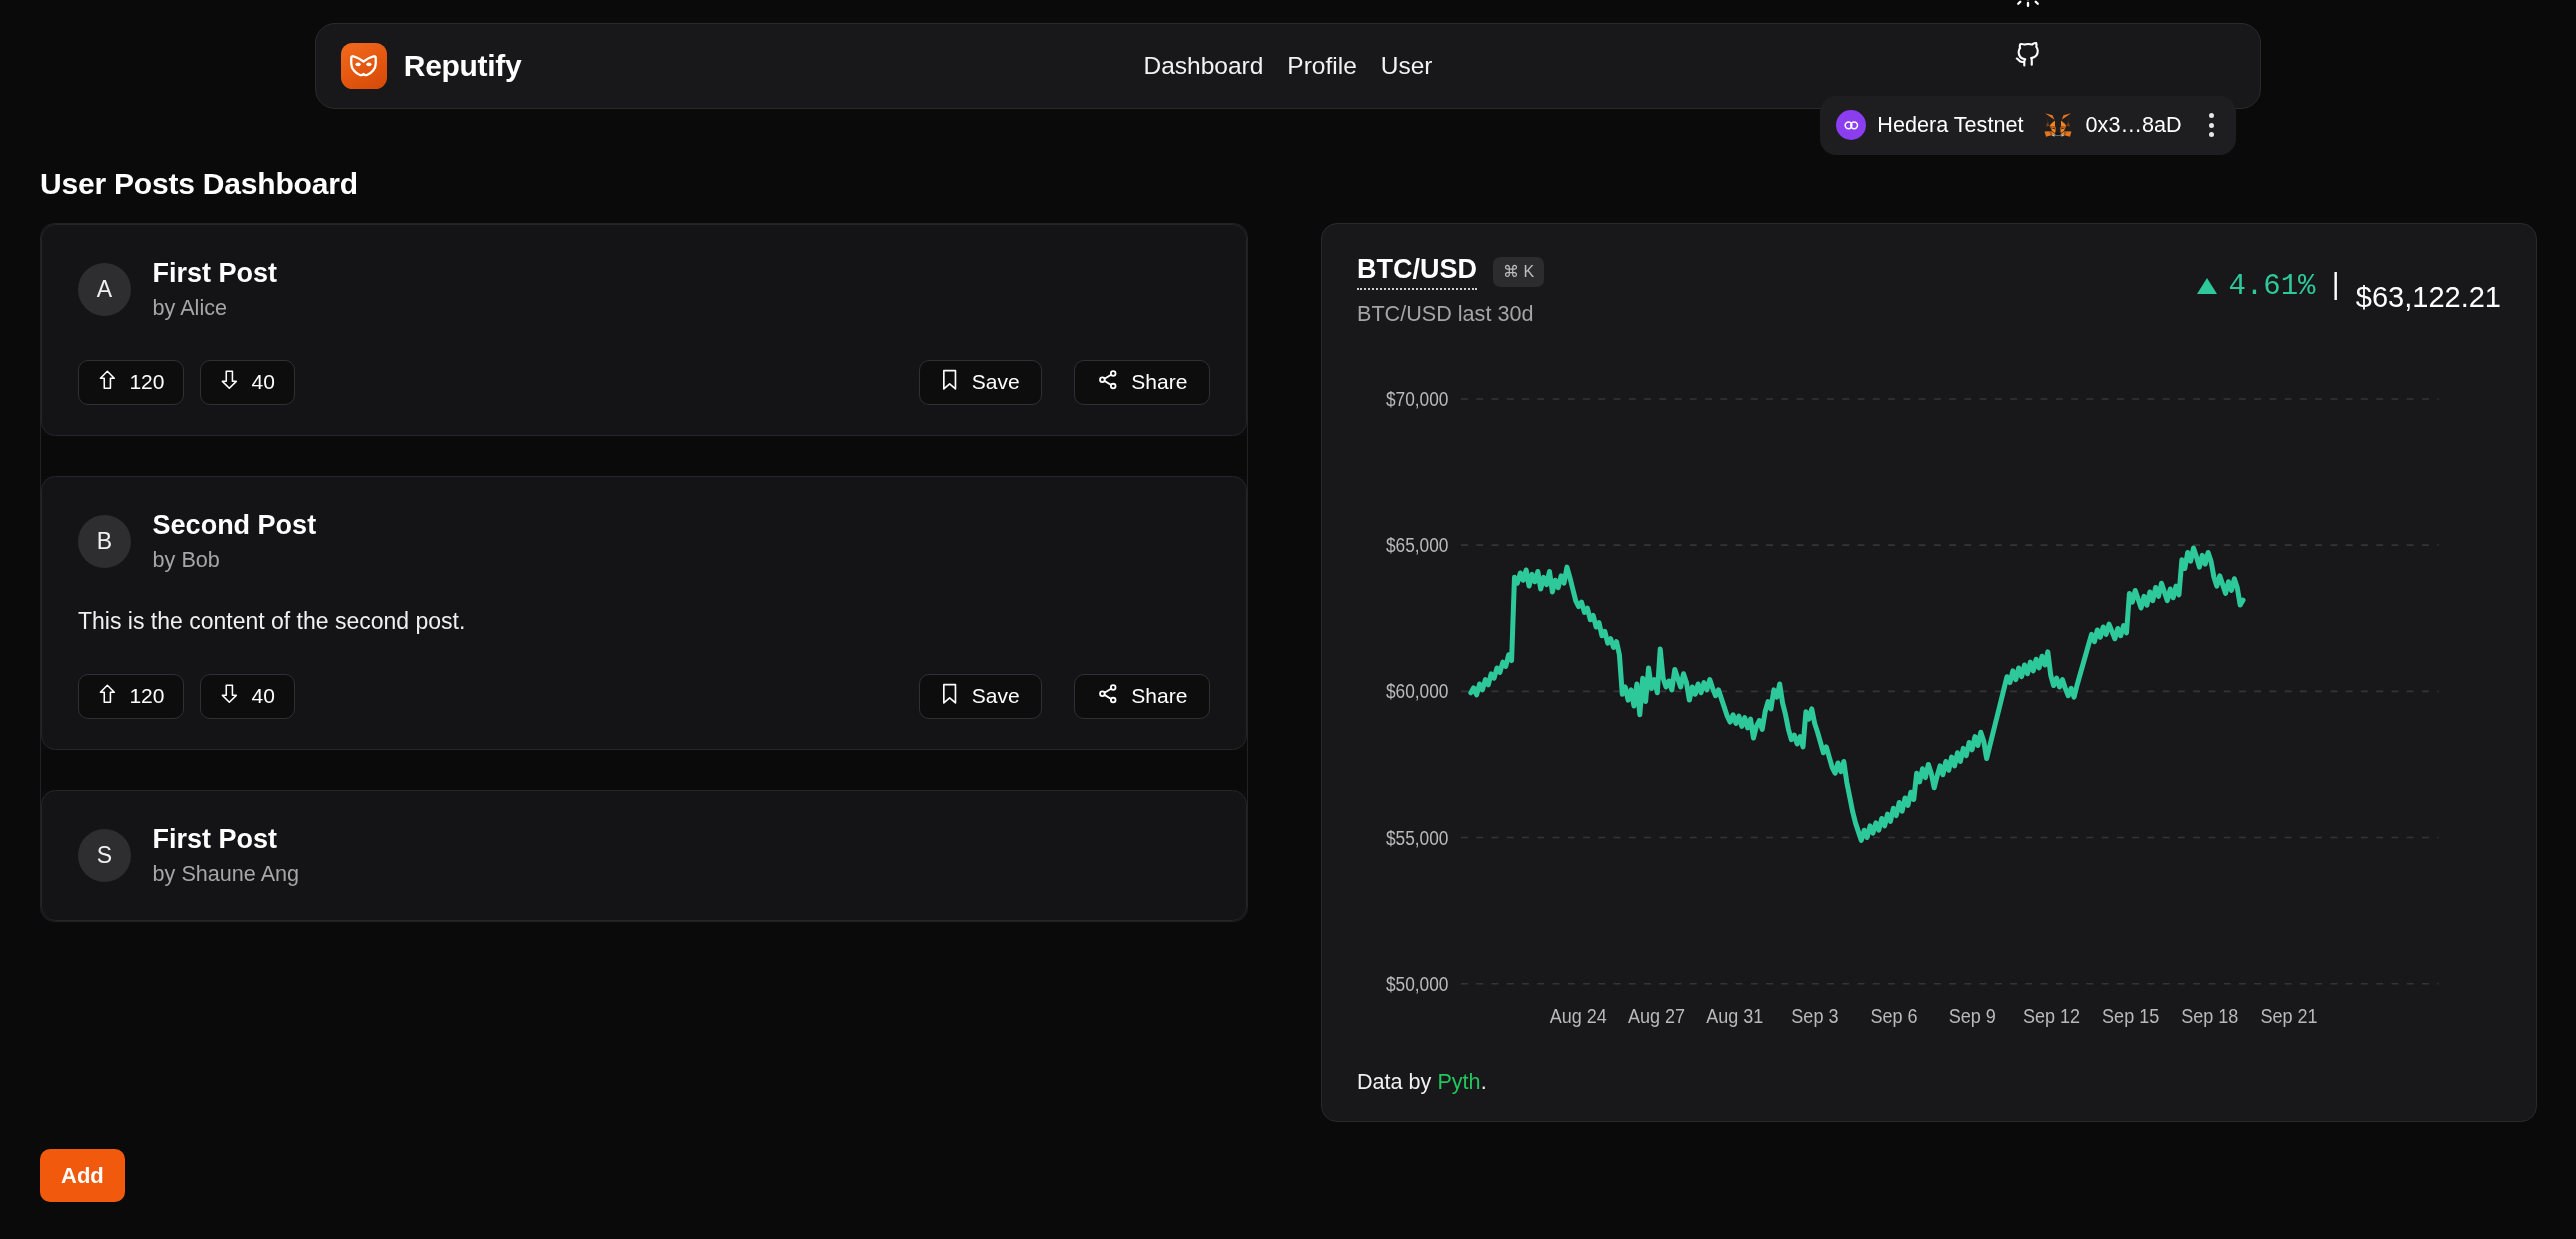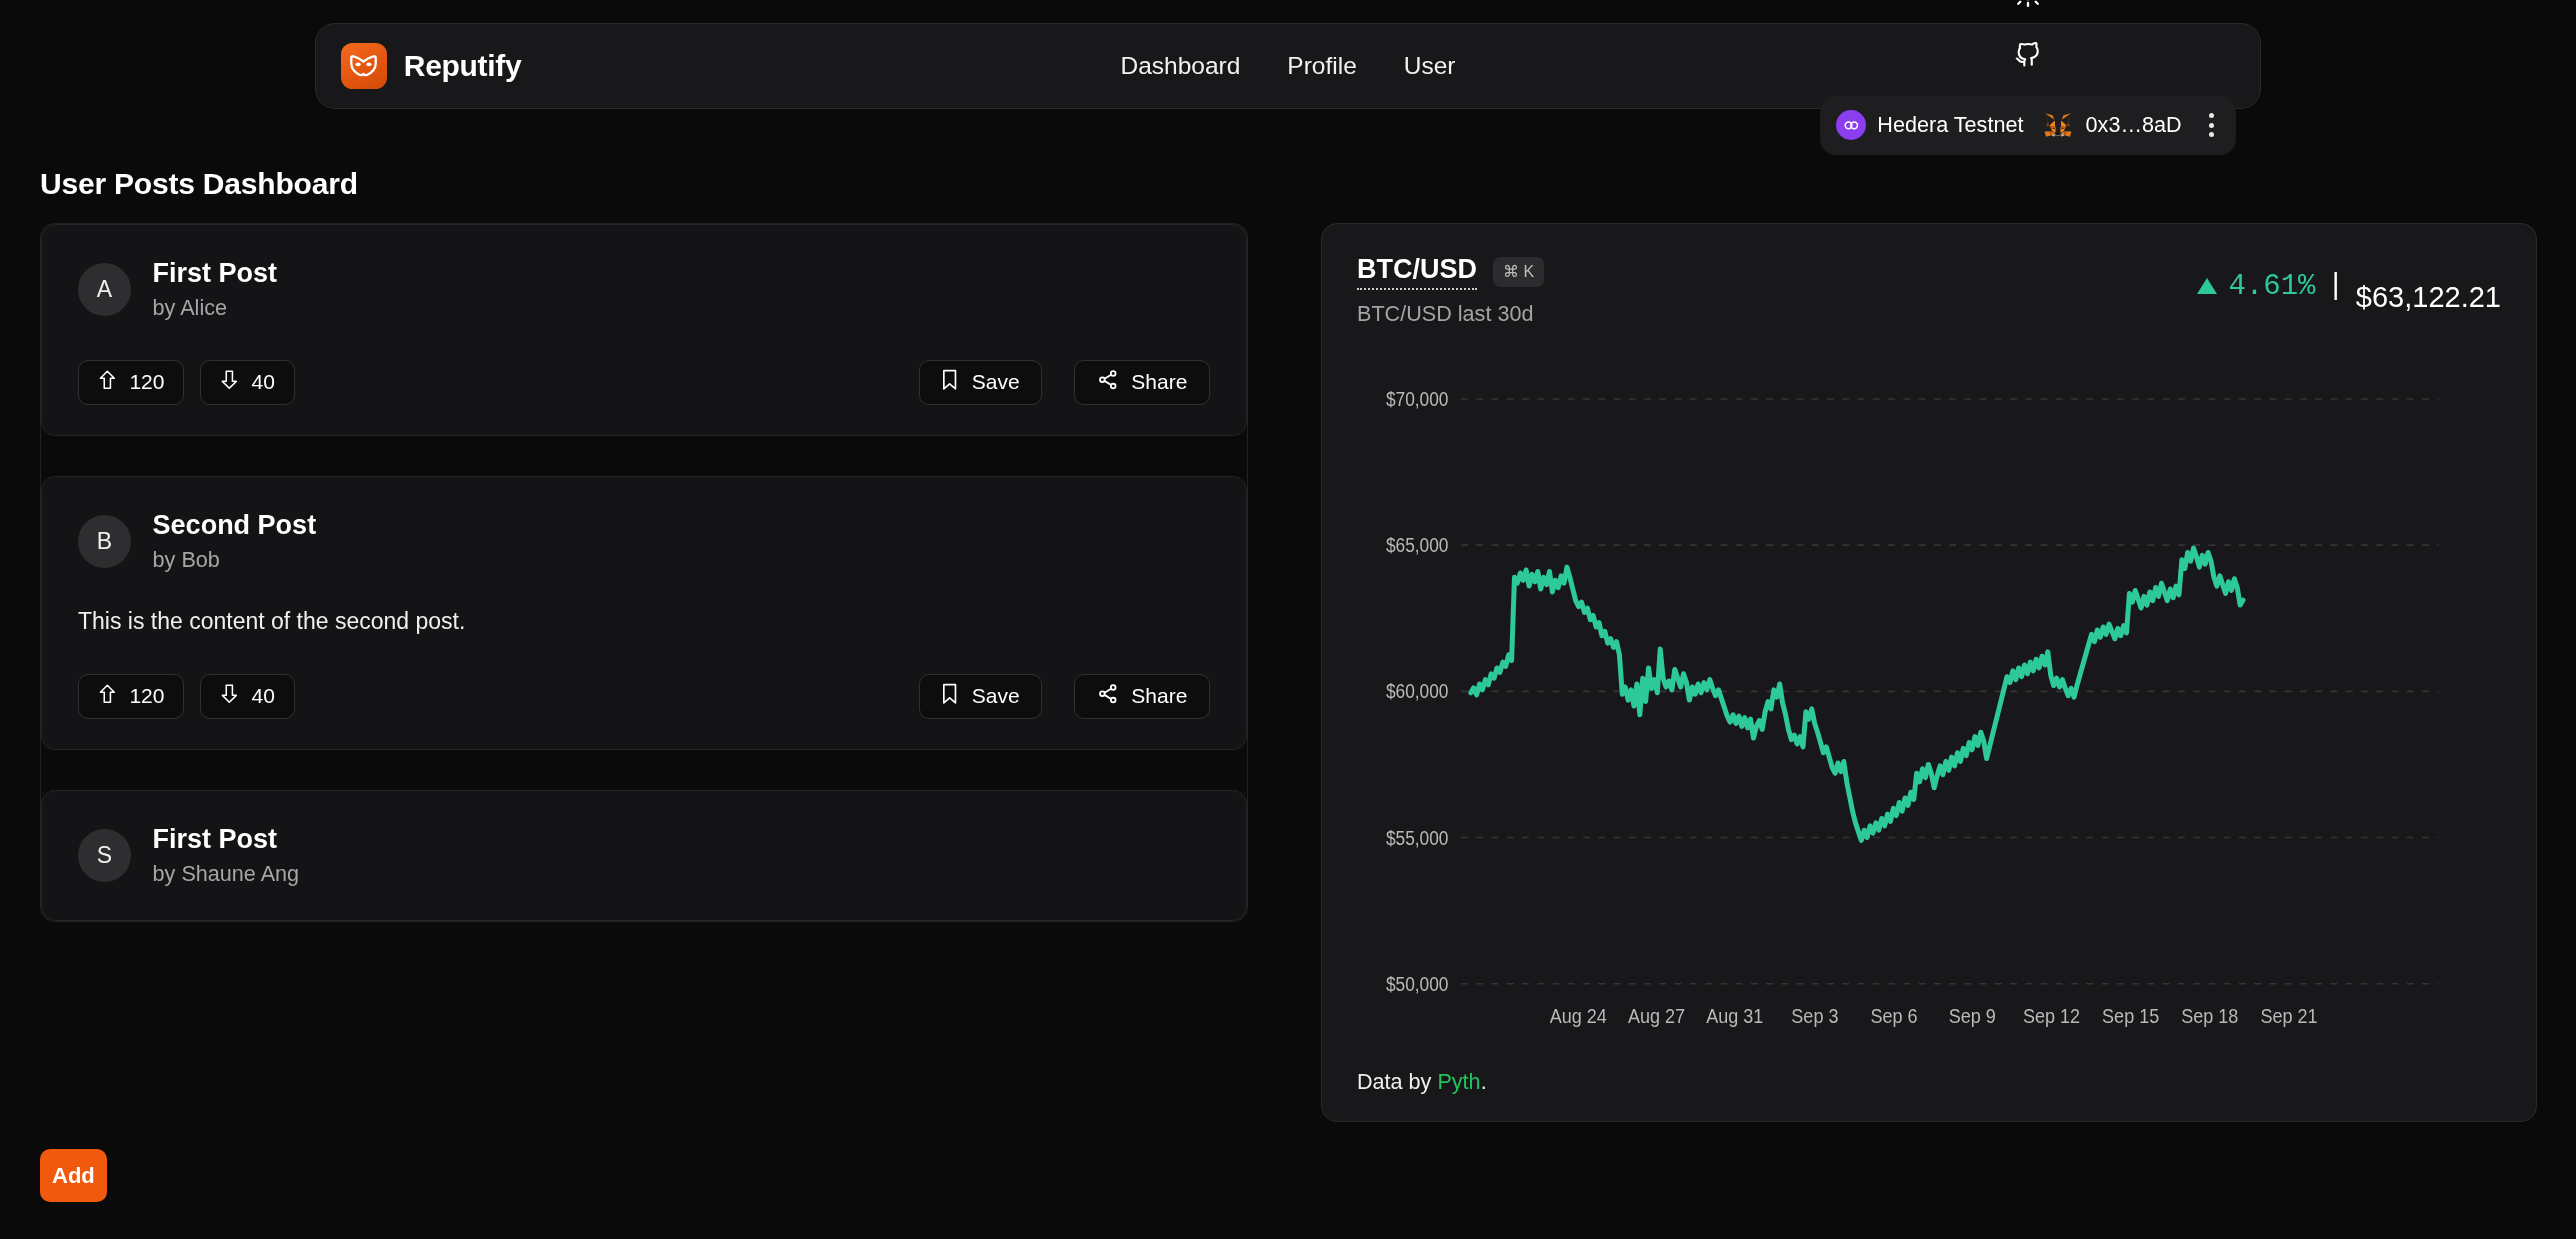--- a/index.html
+++ b/index.html
@@ -26,21 +26,21 @@
   .brand { display: flex; align-items: center; gap: 17.3px; }
   .logo-sq {
     width: 46px; height: 46px; border-radius: 11.5px;
     background: linear-gradient(150deg, #f26b1f 0%, #e4560f 55%, #d24a08 100%);
     display: flex; align-items: center; justify-content: center;
   }
   .brand-name { color: #ffffff; font-size: 30px; font-weight: 700; letter-spacing: -0.3px; }
 
   .navlinks {
     position: absolute; left: 50%; transform: translateX(-50%);
-    display: flex; align-items: center; gap: 47px;
+    display: flex; align-items: center; gap: 24px;
   }
   .navlink { color: #f2f2f2; font-size: 24.5px; font-weight: 400; text-decoration: none; cursor: pointer; white-space: nowrap; }
 
   .navright { margin-left: auto; display: flex; align-items: center; gap: 26px; flex-direction: column; }
   .icon-btn { width: 33px; height: 33px; display: flex; align-items: center; justify-content: center; cursor: pointer; }
   .wallet-group {
     display: flex; align-items: center; gap: 18.7px;
     background: #1e1e20; border-radius: 16px;
     padding: 10px 13px 10px 16px; height: 59px;
   }
@@ -101,21 +101,21 @@
   .act-btn {
     display: flex; align-items: center; gap: 13px;
     background: #0d0d0e; border: 1.4px solid #303032; border-radius: 10px;
     height: 45px; padding: 0 21.6px;
     color: #ffffff; font-size: 21px; cursor: pointer;
   }
   .add-btn {
     position: absolute; left: 40px; top: 1149px;
     background: #f15a0c; color: #ffffff;
     border: none; border-radius: 10px;
-    height: 53px; padding: 0 12px;
+    height: 53px; padding: 0 21px;
     font-size: 22px; font-weight: 700;
     font-family: "Liberation Sans", sans-serif;
     cursor: pointer;
   }
 
   
   .right-col { width: 1256px; padding-left: 40px; }
   .chart-panel {
     background: #18181a;
     border: 1.4px solid #2a2a2c;

